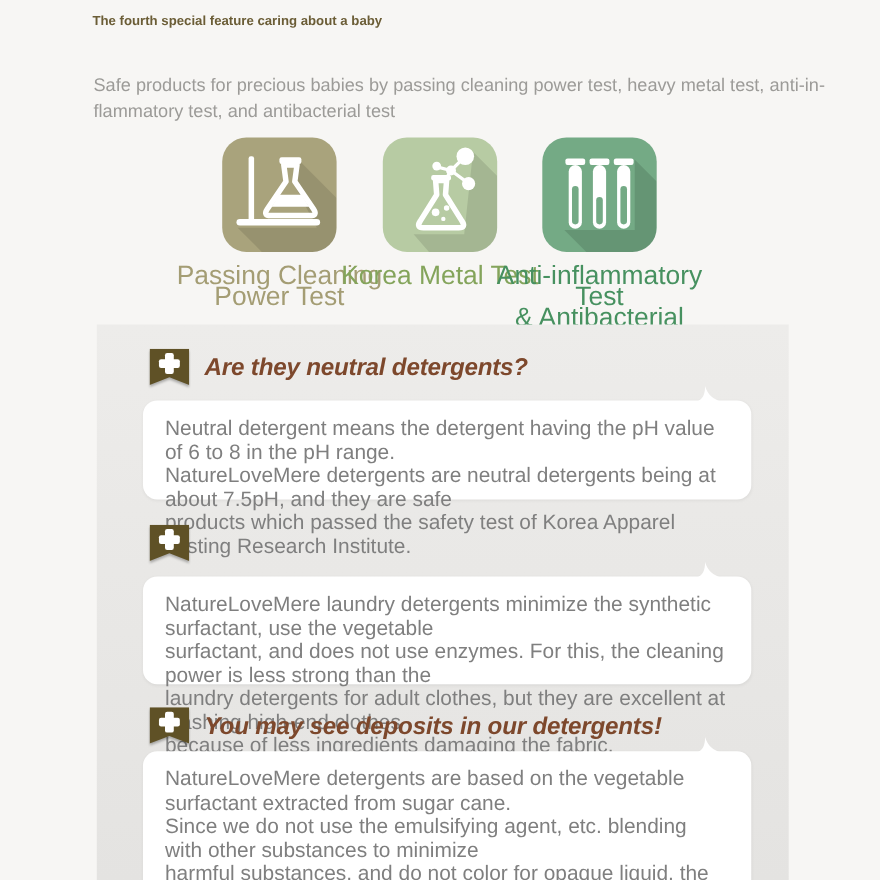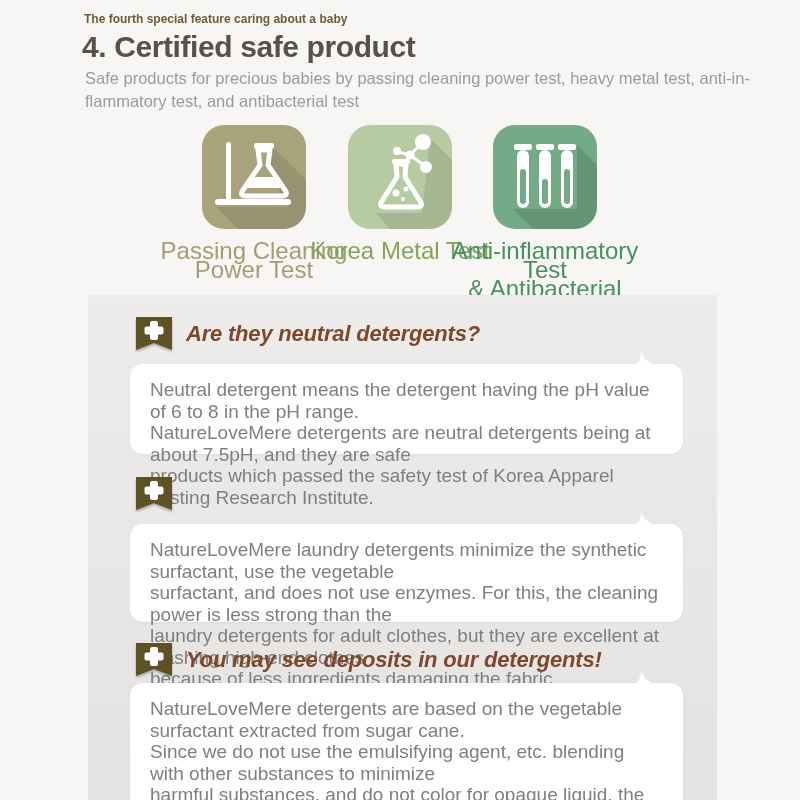--- a/index.html
+++ b/index.html
@@ -29,21 +29,20 @@
   .c0{top:364px;height:90px}.c1{top:524px;height:98px}.c2{top:683px;height:140px}
   .card p{margin:0;padding:15px 20px 0 20px;font-size:19px;line-height:21.5px;color:var(--answer,#7f7f7f);white-space:pre-line;}
   .tail{position:absolute;top:-13px;right:28px;}
 </style>
 </head>
 <body>
 
 <div class="page">
 
   <div class="eyebrow">The fourth special feature caring about a baby</div>
-  <div class="title">4. Certified safe product</div>
   <div class="subtitle">Safe products for precious babies by passing cleaning power test, heavy metal test, anti-in-
 flammatory test, and antibacterial test</div>
 
   <div class="badge" style="--tile: #a9a37c; --label: #a49d74;">
     <div class="badge-tile b0">
       <svg width="104" height="104" viewBox="0 0 104 104">
         <polygon points="70,21 104,55 104,104 36,104 14,82 86,82 64,40" fill="#000" opacity="0.10"></polygon>
         <rect x="24" y="17" width="5" height="60" rx="2" fill="#fff"></rect>
         <rect x="13" y="74" width="76" height="6" rx="3" fill="#fff"></rect>
         <path d="M56 25 L68 25 L66 40 L83 65 Q87 71 80 71 L44 71 Q37 71 41 65 L58 40 Z" fill="none" stroke="#fff" stroke-width="5" stroke-linejoin="round"></path>

